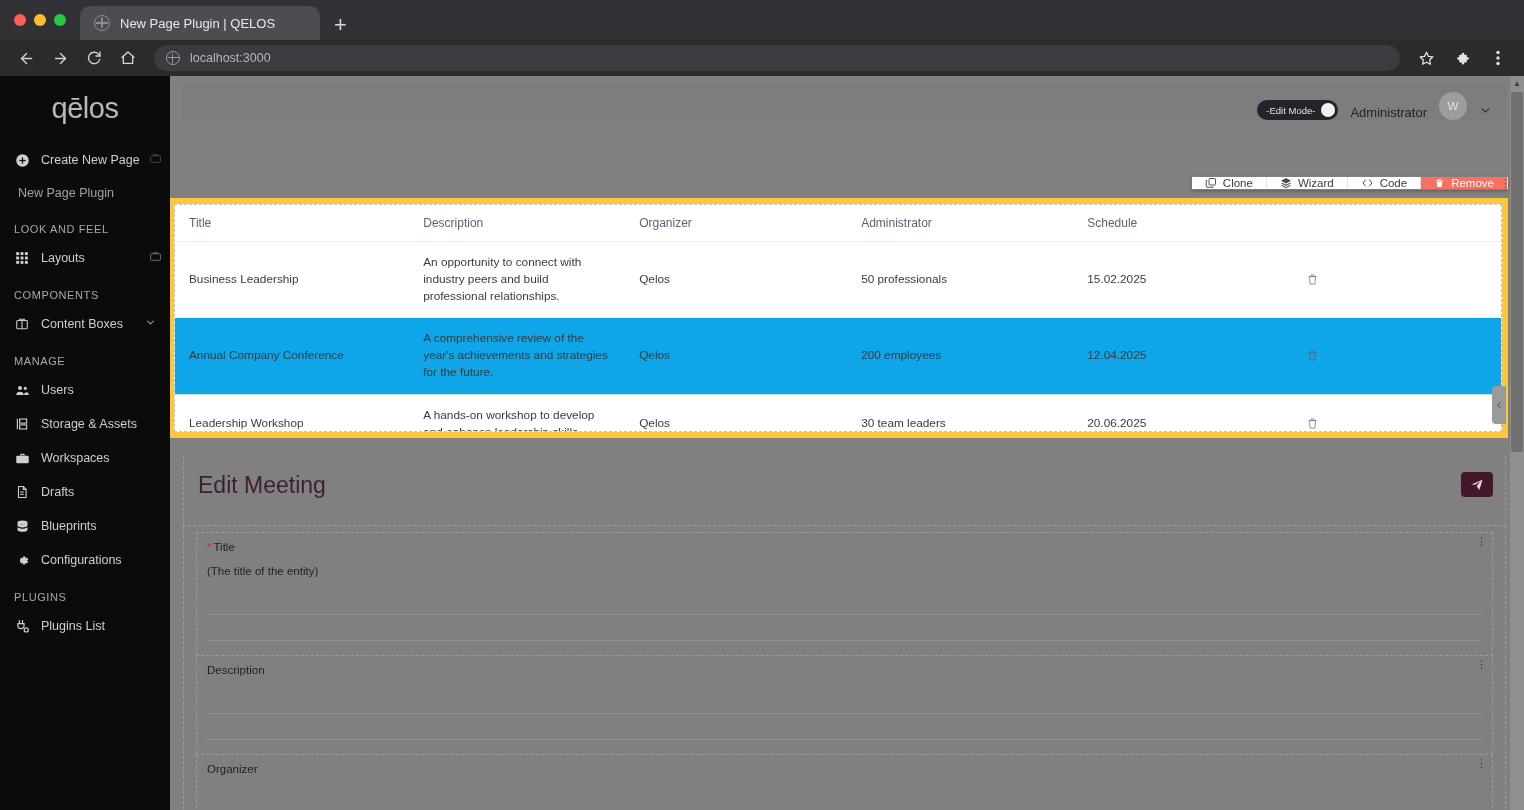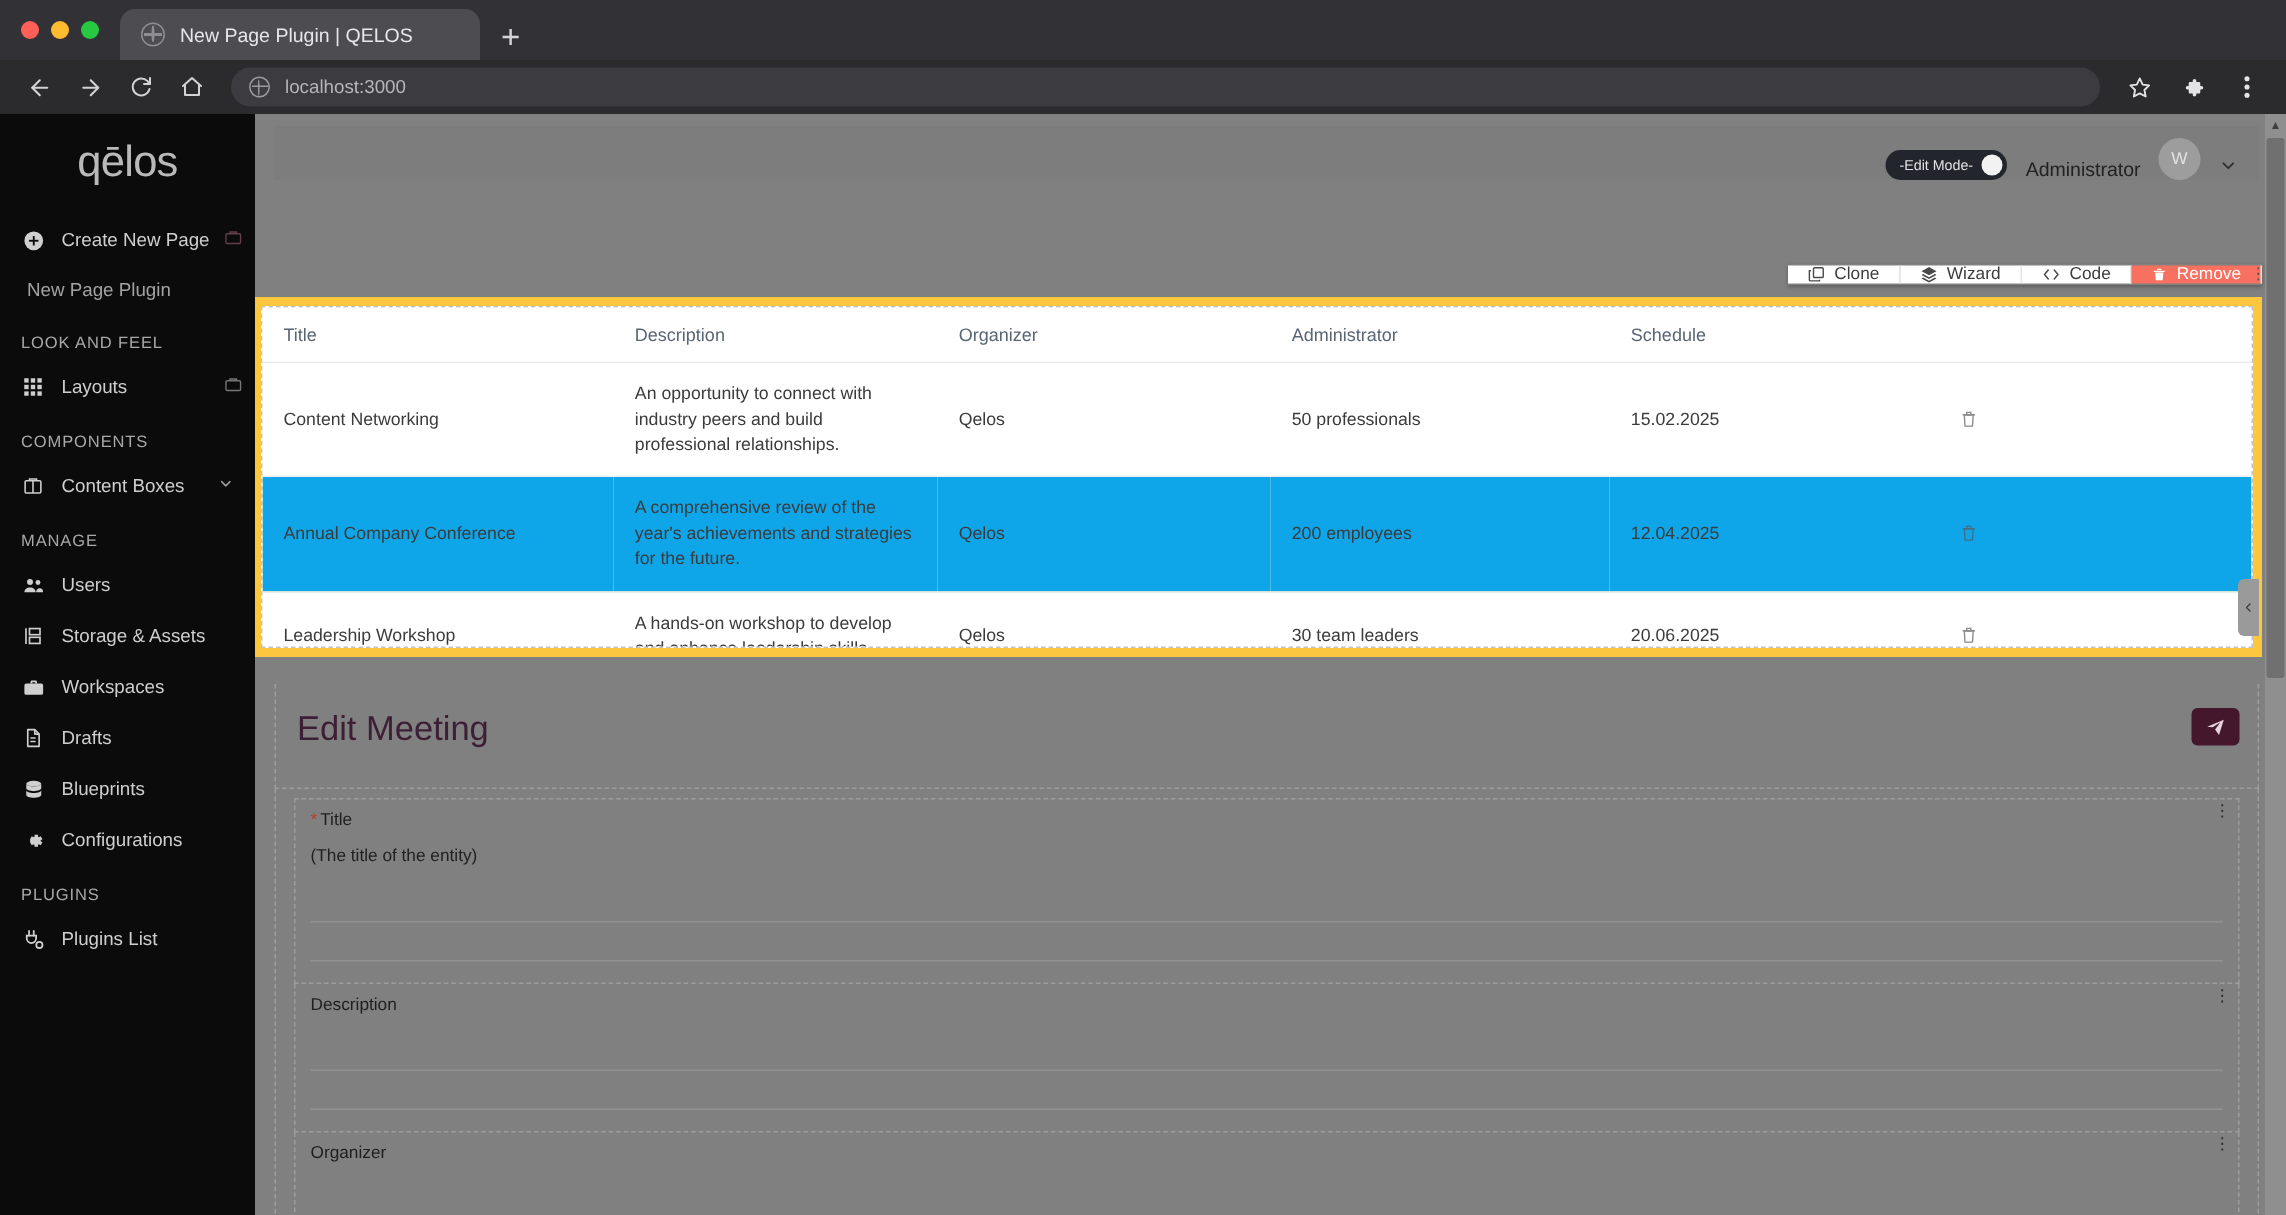--- a/index.html
+++ b/index.html
@@ -496,21 +496,21 @@
               <th class="c1">Title</th>
               <th class="c2">Description</th>
               <th class="c3">Organizer</th>
               <th class="c4">Administrator</th>
               <th class="c5">Schedule</th>
               <th class="c6"></th>
             </tr>
           </thead>
           <tbody>
             <tr>
-              <td>Content Networking</td>
+              <td>Business Leadership</td>
               <td>An opportunity to connect with industry peers and build professional relationships.</td>
               <td>Qelos</td>
               <td>50 professionals</td>
               <td>15.02.2025</td>
               <td class="trash-cell">
                 <svg width="13" height="13" viewBox="0 0 24 24" fill="none" stroke="#5a5a5a" stroke-width="1.7">
                     <path d="M4.5 6.5h15"></path>
                     <path d="M9.5 3.5h5v3h-5z"></path>
                     <path d="M6.5 6.5h11l-.9 14h-9.2z"></path>
                   </svg>

